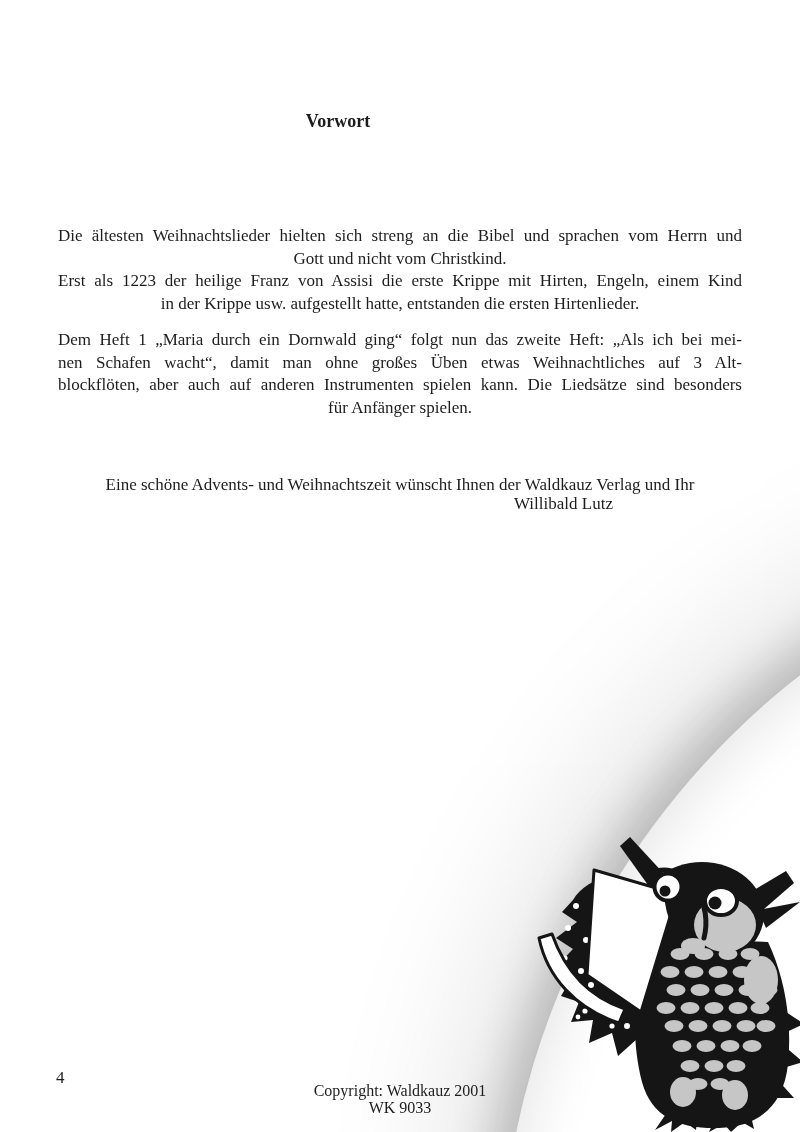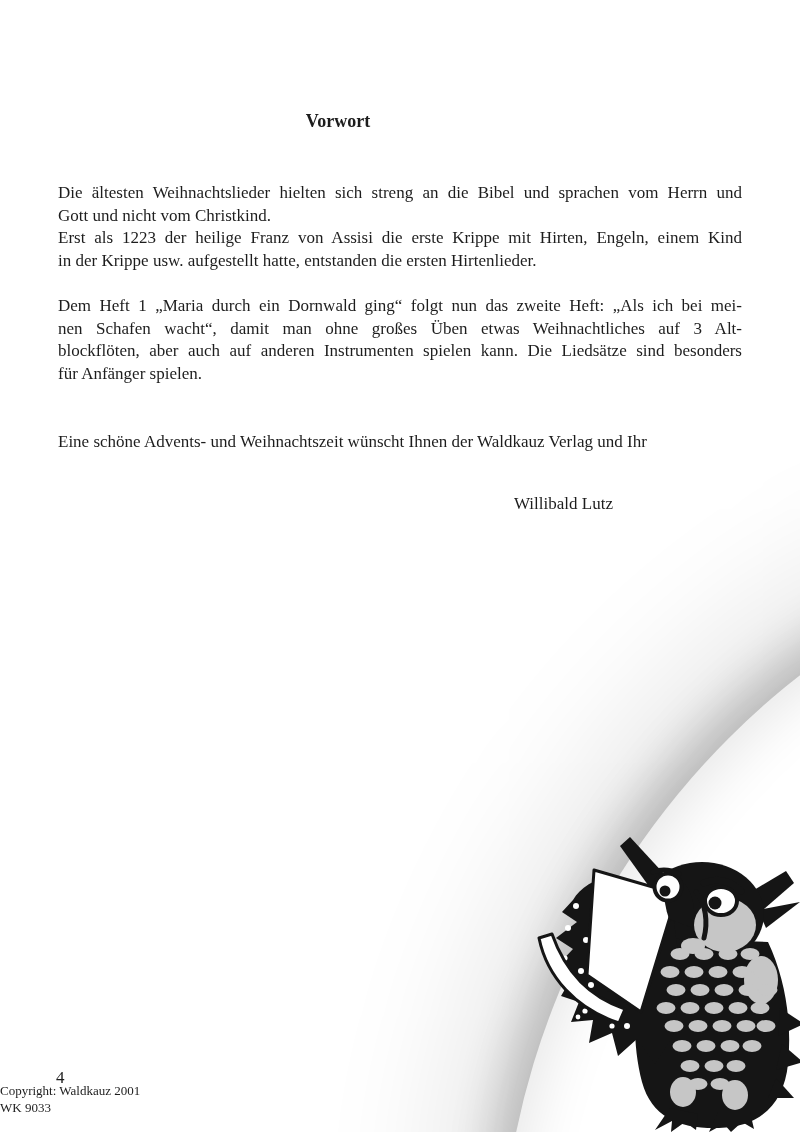--- a/index.html
+++ b/index.html
@@ -38,47 +38,48 @@
     font-size:18px;
     font-weight:bold;
     z-index:3;
   }
   .para{
     position:absolute;
     left:58px;width:684px;
     font-size:17px;
     line-height:22.6px;
     z-index:3;
+    margin-top:43px;
   }
   .p1{top:182px;}
-  .p2{top:295px;}
+  .p2{top:286px;}
   .p3{top:431px;}
-  .line{text-align:left;}
+  .line{text-align:center;}
   .line.fill{
     text-align:justify;
     text-align-last:justify;
     -moz-text-align-last:justify;
   }
   .signature{
     position:absolute;
     left:514px;top:494px;
     font-size:17px;
     z-index:3;
   }
   .pagenum{
     position:absolute;
     left:56px;top:1068px;
     font-size:17px;
     z-index:3;
   }
   .copyright{
     position:absolute;
     left:0;top:1083px;width:800px;
-    text-align:left;
-    font-size:13px;
+    text-align:center;
+    font-size:16px;
     line-height:16.5px;
     z-index:3;
   }
 </style>
 </head>
 <body>
 
 <div class="page">
 
   <div class="sphere"></div>

